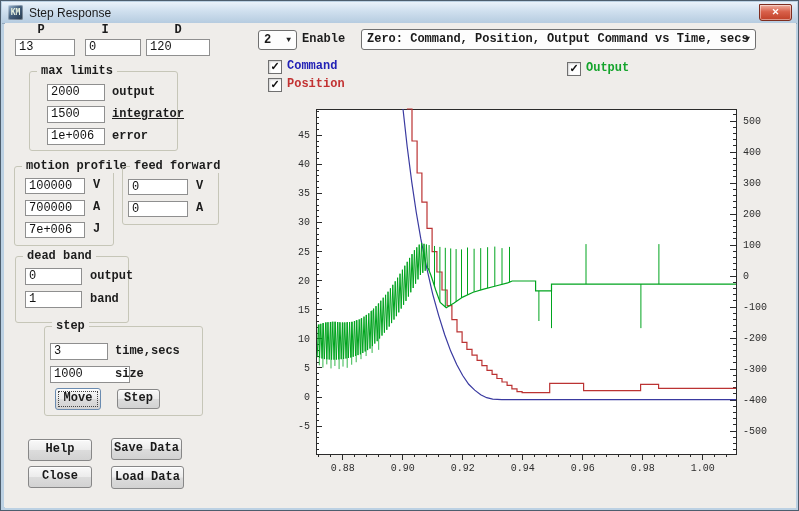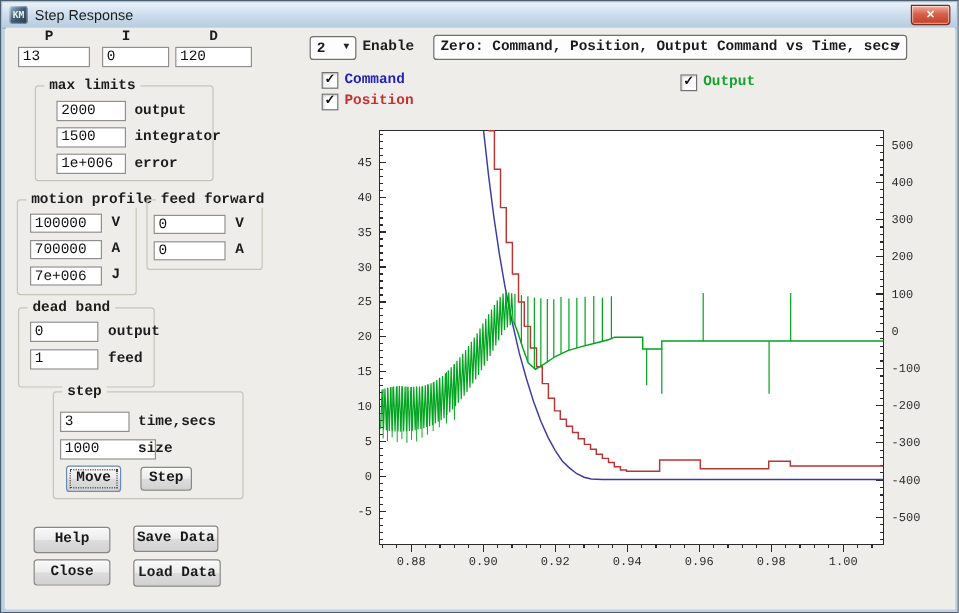--- a/index.html
+++ b/index.html
@@ -75,21 +75,21 @@
   <div class="cb" style="left:267px;top:77px;">✓</div>
   <div class="cblabel c-position" style="left:286px;top:76px;">Position</div>
   <div class="cb" style="left:566px;top:61px;">✓</div>
   <div class="cblabel c-output" style="left:585px;top:60px;">Output</div>
 
   <div class="group" style="left:28px;top:70px;width:147px;height:78px;">
     <span class="legend">max limits</span>
     <div class="field" style="left:17px;top:10px;width:58px;height:17px;"><input value="2000" style=""></div>
     <div class="lbl" style="left:82px;top:13px;">output</div>
     <div class="field" style="left:17px;top:32px;width:58px;height:17px;"><input value="1500" style=""></div>
-    <div class="lbl" style="left:82px;top:35px;">integrator</div>
+    <div class="lbl" style="left:82px;top:35px;text-decoration:underline;">integrator</div>
     <div class="field" style="left:17px;top:54px;width:58px;height:17px;"><input value="1e+006" style=""></div>
     <div class="lbl" style="left:82px;top:57px;">error</div>
   </div>
 
   <div class="group" style="left:13px;top:165px;width:98px;height:78px;">
     <span class="legend">motion profile</span>
     <div class="field" style="left:10px;top:9px;width:60px;height:16px;"><input value="100000" style=""></div>
     <div class="lbl" style="left:78px;top:11px;">V</div>
     <div class="field" style="left:10px;top:31px;width:60px;height:16px;"><input value="700000" style=""></div>
     <div class="lbl" style="left:78px;top:33px;">A</div>
@@ -104,21 +104,21 @@
     <div class="field" style="left:5px;top:32px;width:60px;height:16px;"><input value="0" style=""></div>
     <div class="lbl" style="left:73px;top:34px;">A</div>
   </div>
 
 
   <div class="group" style="left:14px;top:255px;width:112px;height:65px;">
     <span class="legend">dead band</span>
     <div class="field" style="left:9px;top:9px;width:57px;height:17px;"><input value="0" style=""></div>
     <div class="lbl" style="left:74px;top:12px;">output</div>
     <div class="field" style="left:9px;top:32px;width:57px;height:17px;"><input value="1" style=""></div>
-    <div class="lbl" style="left:74px;top:35px;">feed</div>
+    <div class="lbl" style="left:74px;top:35px;">band</div>
   </div>
 
   <div class="group" style="left:43px;top:325px;width:157px;height:88px;">
     <span class="legend">step</span>
     <div class="field" style="left:5px;top:14px;width:58px;height:17px;"><input value="3" style=""></div>
     <div class="lbl" style="left:70px;top:17px;">time,secs</div>
     <div class="field" style="left:5px;top:37px;width:80px;height:17px;"><input value="1000" style=""></div>
     <div class="lbl" style="left:70px;top:40px;">size</div>
     <div class="btn focused" style="left:10px;top:61px;width:44px;height:20px;line-height:19px;">Move</div>
     <div class="btn" style="left:72px;top:62px;width:41px;height:18px;line-height:17px;">Step</div>

